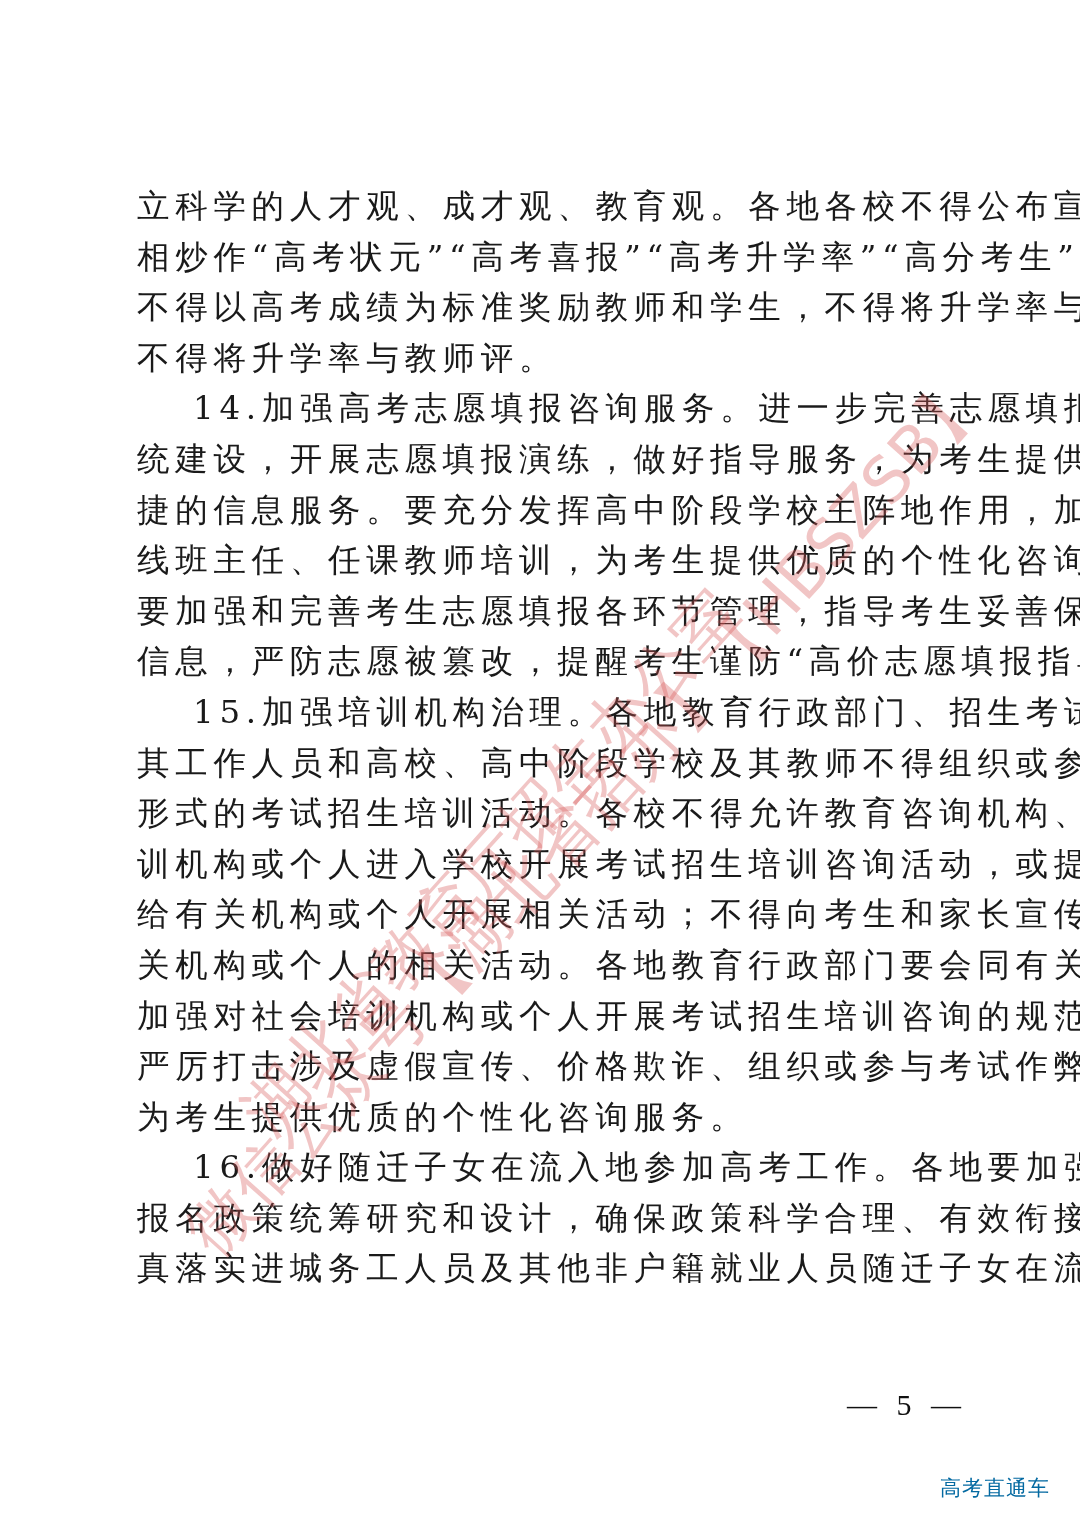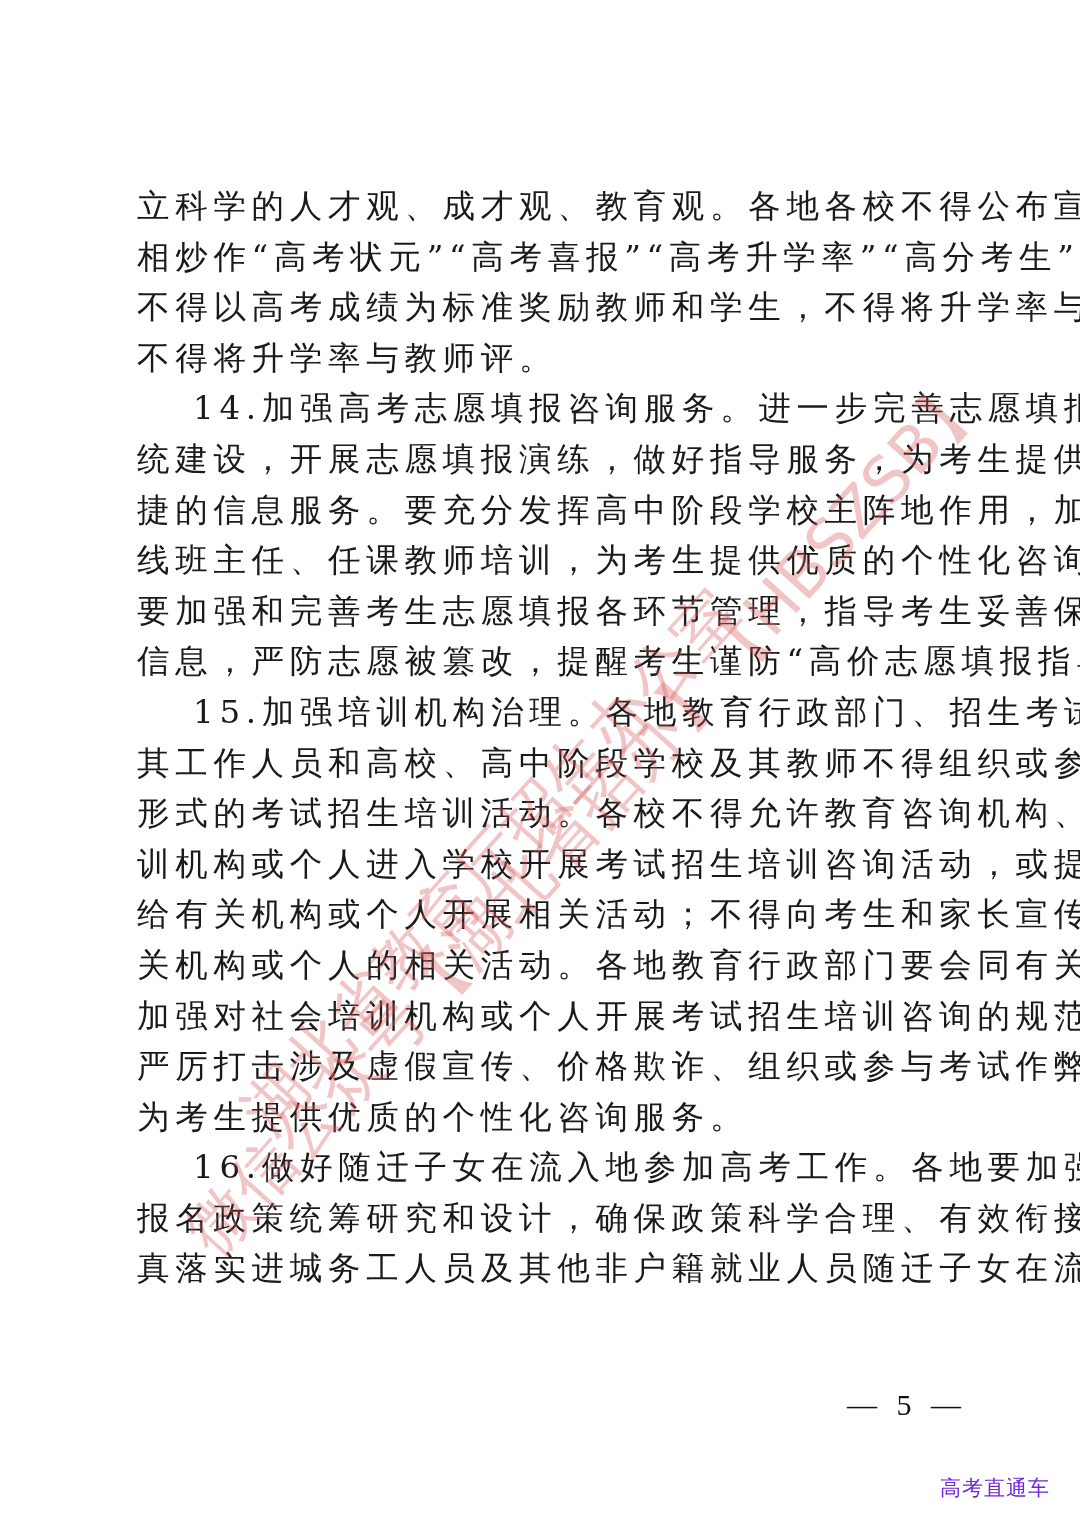--- a/index.html
+++ b/index.html
@@ -13,21 +13,21 @@
     height: 50.6px; line-height: 50.6px; font-size: 32.5px; white-space: nowrap;
     letter-spacing: 5.7px; overflow: visible;
   }
   .line.indent { padding-left: 56px; }
   .heading { font-weight: normal; }
   .page-number {
     position: absolute; left: 847px; top: 1388px; font-size: 30px; letter-spacing: 6px;
     font-family: "Liberation Serif", serif; color: #111;
   }
   .source-label {
-    position: absolute; left: 940px; top: 1474px; font-size: 21px; color: #6d28d9;
+    position: absolute; left: 940px; top: 1474px; font-size: 21px; color: #0369a1;
     font-family: "DejaVu Sans", sans-serif; letter-spacing: 1px;
   }
   .watermark {
     position: absolute; left: 0; top: 0; width: 1080px; height: 1527px; pointer-events: none;
   }
   .wm-line {
     position: absolute; white-space: nowrap; color: rgba(214, 90, 90, 0.35);
     font-family: "DejaVu Sans", sans-serif; font-size: 64px; transform-origin: left center;
     transform: rotate(-48deg);
   }

